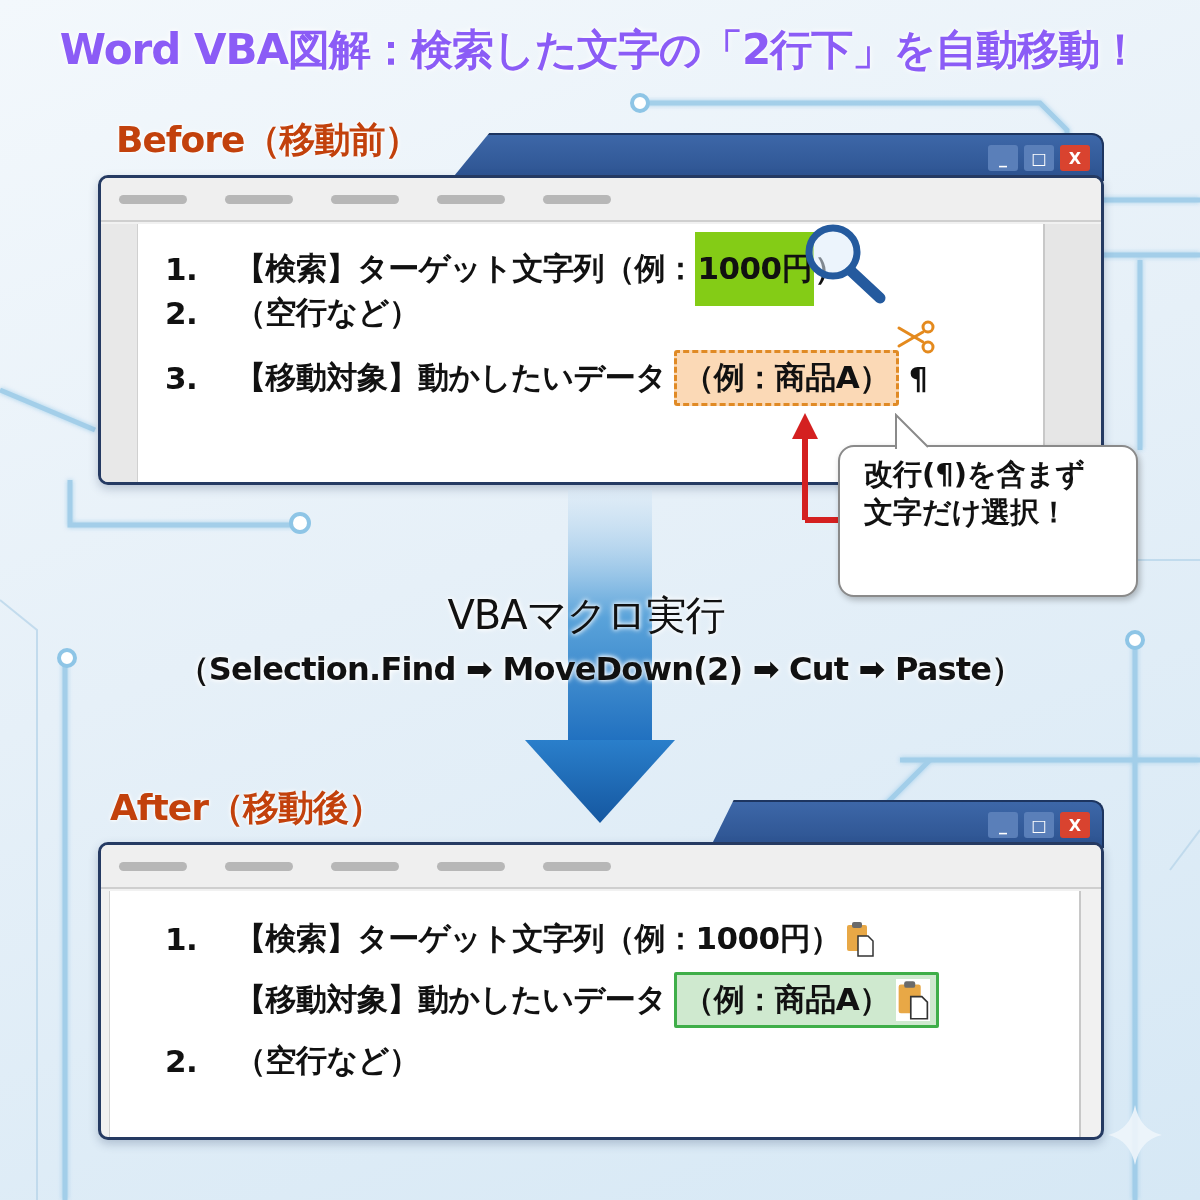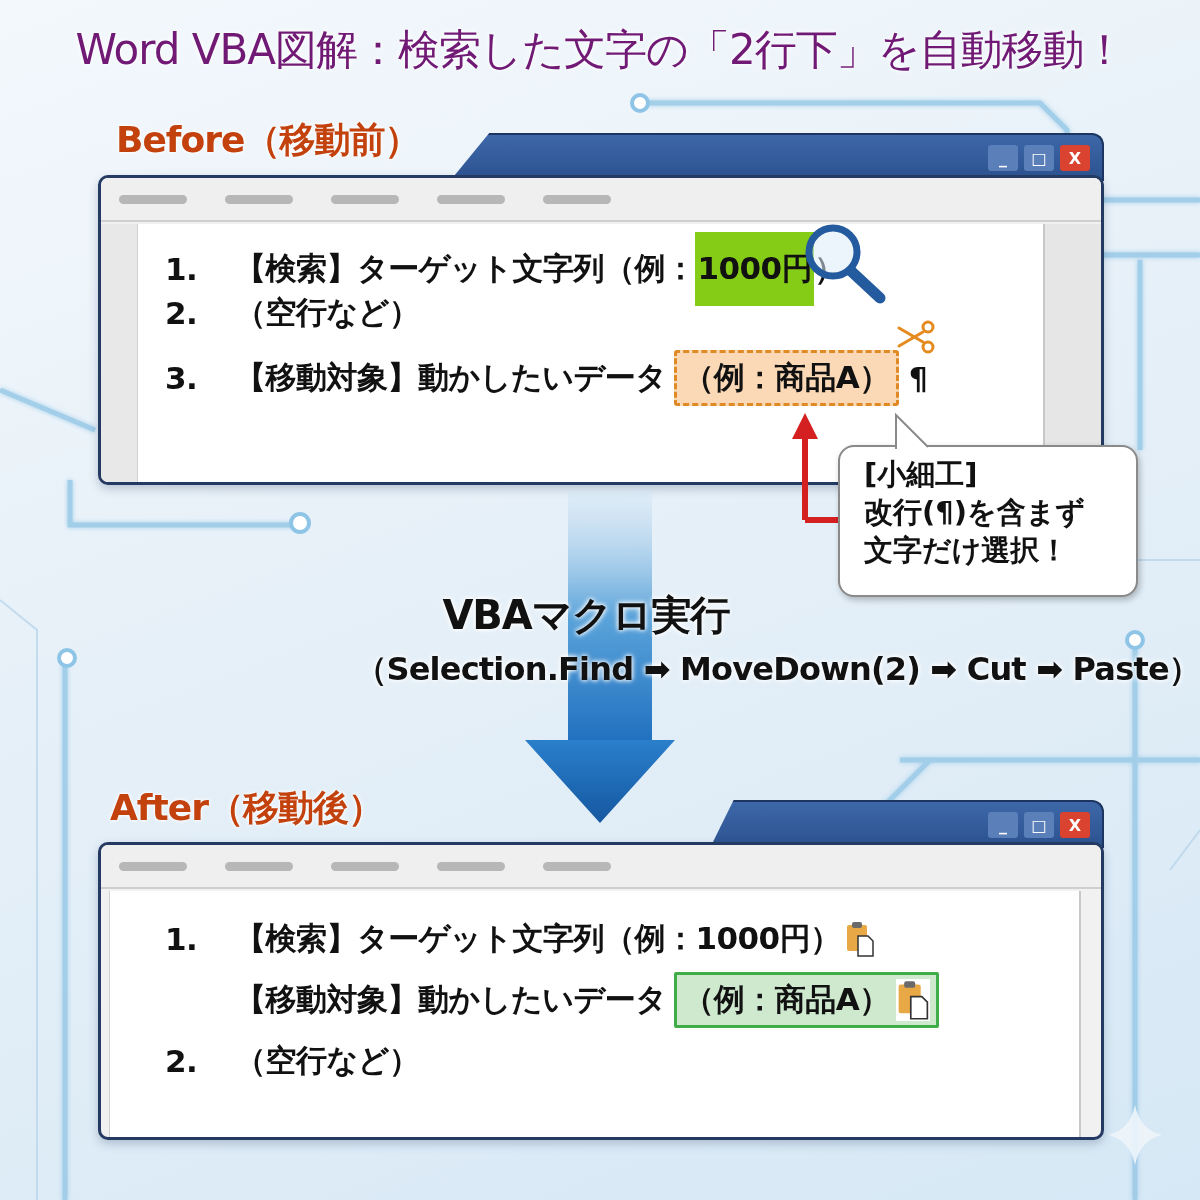--- a/index.html
+++ b/index.html
@@ -8,21 +8,21 @@
     position: relative;
     font-family: "DejaVu Sans", "Liberation Sans", sans-serif;
     background: linear-gradient(160deg, #f3f8fc 0%, #e6f0f8 45%, #d6e8f5 100%);
     color: #111;
   }
   .circuit { position: absolute; left: 0; top: 0; width: 1200px; height: 1200px; }
   .abs { position: absolute; }
 
   .main-title {
     left: 0; top: 22px; width: 1200px; text-align: center;
-    font-size: 42px; font-weight: normal; letter-spacing: -1px; color: #701a75;
+    font-size: 42px; font-weight: bold; letter-spacing: -1px; color: #8b5cf6;
     text-shadow: 0 0 6px #fff, 0 0 3px #fff;
     white-space: nowrap;
   }
   .section-label {
     font-size: 36px; font-weight: bold; color: #c2410c; letter-spacing: -1px;
     text-shadow: 0 0 5px #fff, 0 0 3px #fff;
     white-space: nowrap;
   }
 
   
@@ -73,25 +73,25 @@
   .pilcrow { margin-left: 10px; font-size: 30px; }
 
   .callout {
     background: #fff; border: 2px solid #8a8a8a; border-radius: 16px;
     box-shadow: 2px 3px 6px rgba(0,0,0,0.25);
     font-size: 29px; font-weight: bold; line-height: 38px; padding: 8px 18px 10px 24px;
     white-space: nowrap;
   }
 
   .macro-title {
-    left: 0; width: 1172px; text-align: center; font-size: 40px; font-weight: bold;
+    left: 0; width: 1172px; text-align: center; font-size: 40px; font-weight: normal;
     letter-spacing: -1px; text-shadow: 0 0 6px #fff, 0 0 4px #fff; white-space: nowrap;
   }
   .macro-sub {
-    left: 0; width: 1200px; text-align: right; font-size: 32px; font-weight: bold;
+    left: 0; width: 1200px; text-align: center; font-size: 32px; font-weight: bold;
     letter-spacing: -0.8px; text-shadow: 0 0 6px #fff, 0 0 4px #fff; white-space: nowrap;
   }
   .clip-icon { display: inline-block; margin-left: 4px; vertical-align: middle; }
 </style>
 </head>
 <body>
 
 <svg class="circuit" viewBox="0 0 1200 1200">
   <defs>
     <filter id="glow" x="-20%" y="-20%" width="140%" height="140%">
@@ -186,21 +186,20 @@
   </g>
 </svg>
 
 <svg class="abs" style="left:790px; top:405px;" width="60" height="120" viewBox="0 0 60 120">
   <path d="M15 115 L15 28" stroke="#d42020" stroke-width="6" fill="none"></path>
   <path d="M15 115 L50 115" stroke="#d42020" stroke-width="6" fill="none"></path>
   <path d="M2 34 L15 8 L28 34 Z" fill="#d42020"></path>
 </svg>
 
 <div class="abs callout" style="left:838px; top:445px; width:300px; height:152px;">
-  <div>[小細工]</div>
   <div>改行(¶)を含まず</div>
   <div>文字だけ選択！</div>
 </div>
 <svg class="abs" style="left:888px; top:413px;" width="50" height="36" viewBox="0 0 50 36">
   <path d="M8 36 L8 2 L40 34" fill="#fff" stroke="#8a8a8a" stroke-width="2"></path>
 </svg>
 
 <svg class="abs" style="left:510px; top:490px;" width="180" height="335" viewBox="0 0 180 335">
   <defs>
     <linearGradient id="shaft" x1="0" y1="0" x2="0" y2="1">

